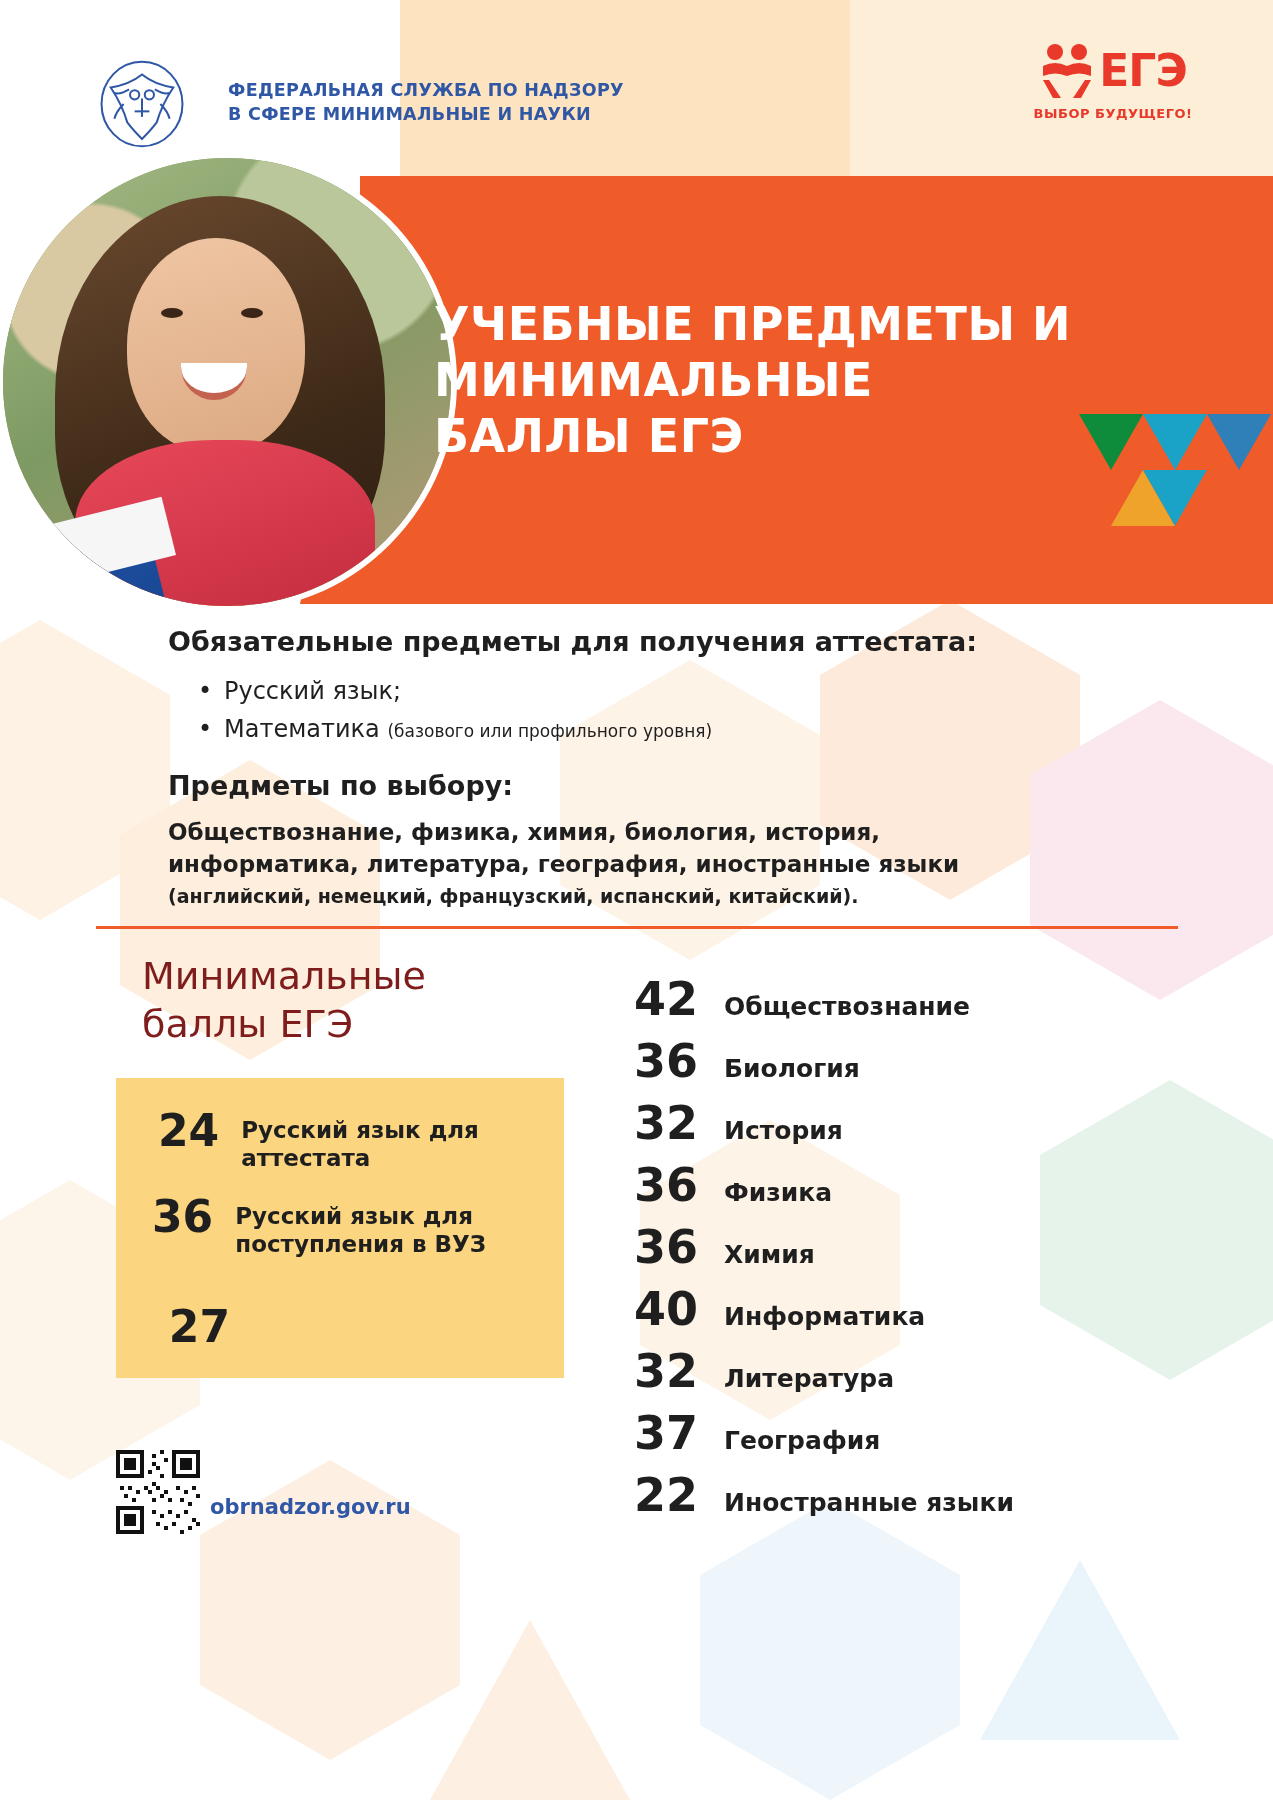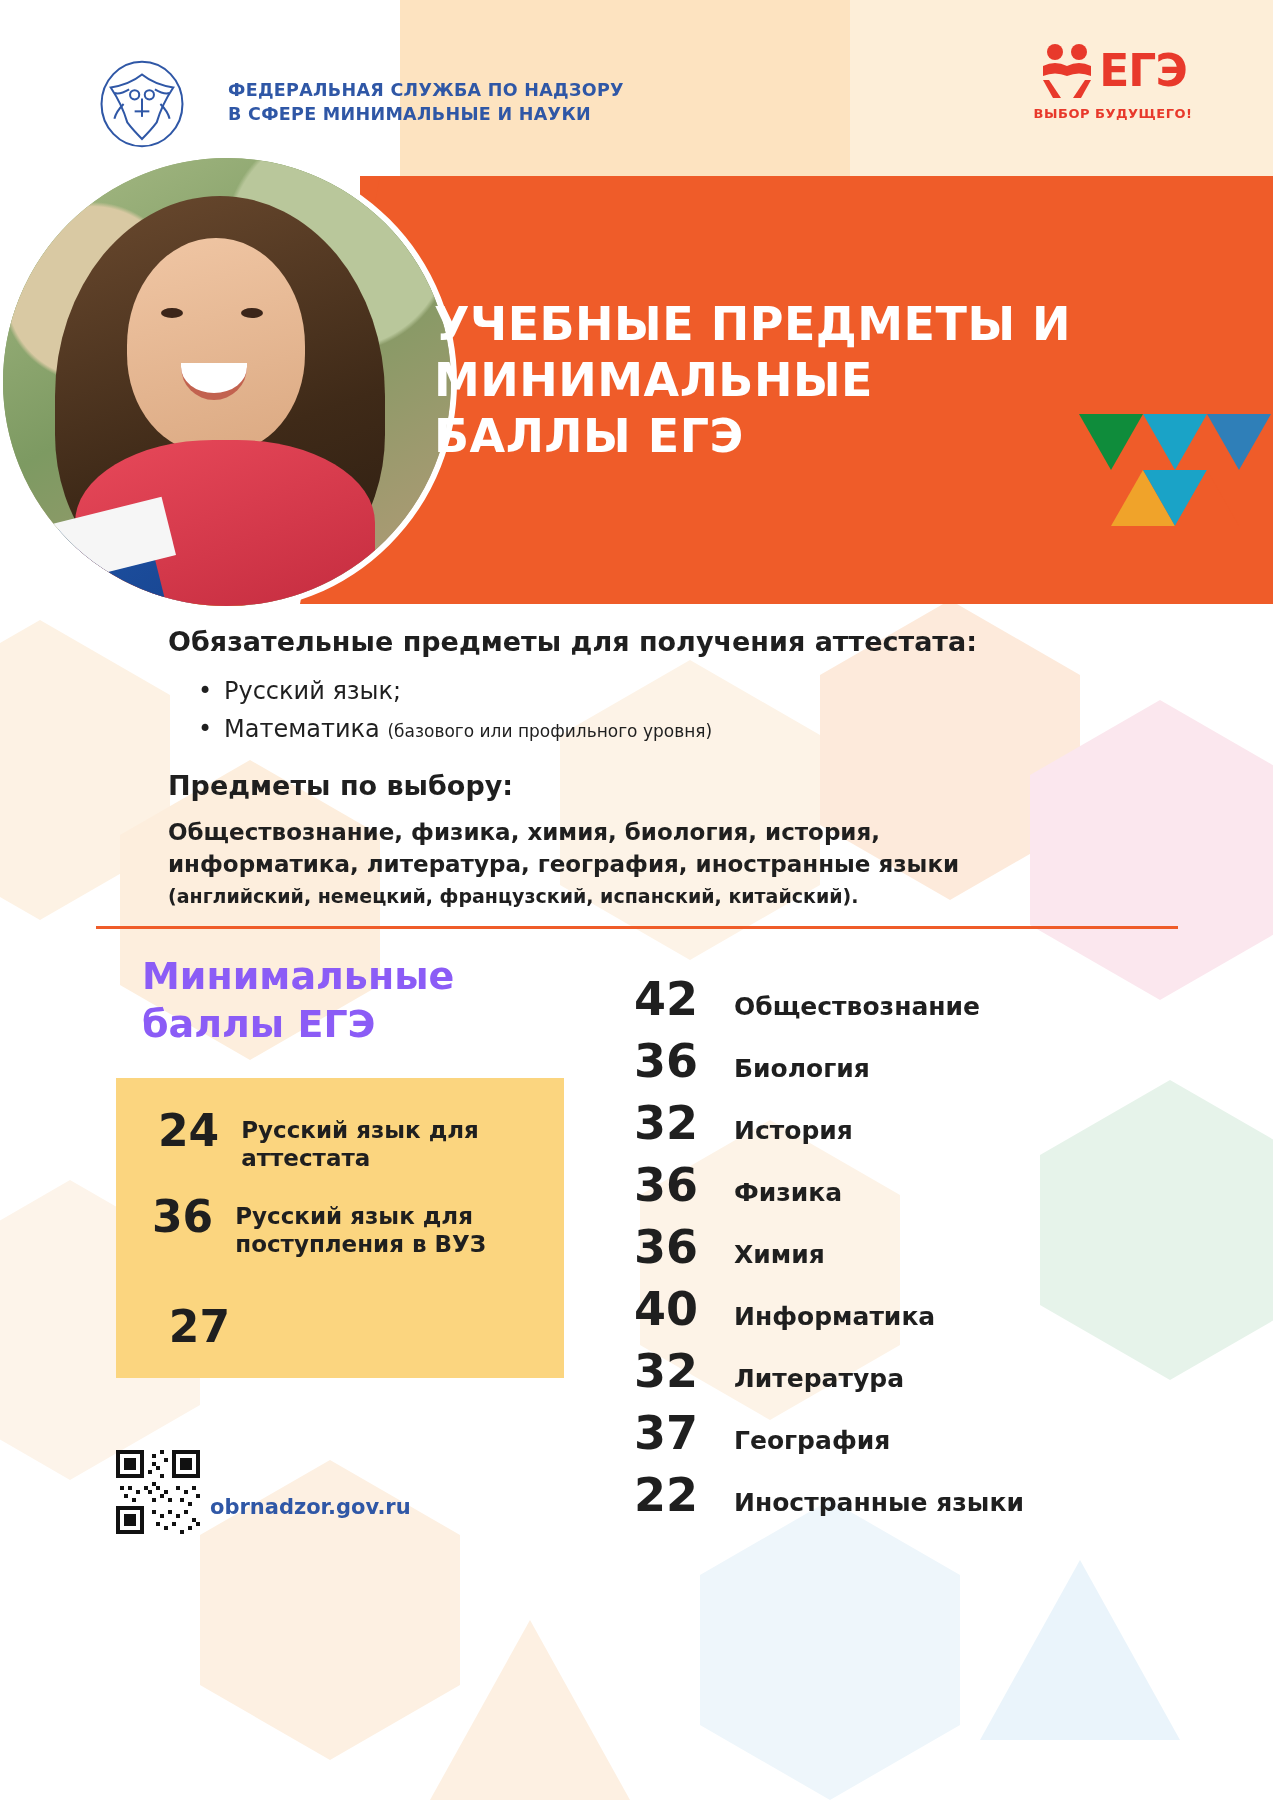--- a/index.html
+++ b/index.html
@@ -154,41 +154,41 @@
     font-size:23px;line-height:32px;font-weight:bold;color:#1f1f1f;
   }
   .choice-body .langs{font-weight:bold;font-size:19px;}
 
   .divider{
     position:absolute;left:96px;top:322px;width:1082px;height:3px;background:#ef5c29;
   }
 
   .min-title{
     position:absolute;left:142px;top:348px;width:420px;
-    font-size:38px;font-weight:bold;line-height:48px;color:#8b5cf6;
+    font-size:38px;font-weight:normal;line-height:48px;color:#7f1d1d;
   }
 
   .yellow-box{
     position:absolute;left:116px;top:474px;width:448px;height:300px;background:#fbd57f;
   }
   .yellow-box .row{
     position:absolute;display:flex;align-items:flex-start;gap:22px;
   }
   .yellow-box .num{
     font-size:44px;font-weight:bold;color:#1f1f1f;width:78px;text-align:right;line-height:46px;
   }
   .yellow-box .lbl{
     font-size:23px;font-weight:bold;color:#1f1f1f;line-height:28px;padding-top:8px;
   }
   .r1{left:36px;top:30px;}
   .r2{left:36px;top:116px;}
   .r3{left:36px;top:226px;}
 
   .score-list{position:absolute;left:612px;top:368px;width:560px;}
-  .score-row{display:flex;align-items:baseline;gap:36px;height:62px;}
+  .score-row{display:flex;align-items:baseline;gap:26px;height:62px;}
   .score-row .num{
     font-size:46px;font-weight:bold;color:#1f1f1f;width:86px;text-align:right;line-height:54px;
   }
   .score-row .lbl{
     font-size:25px;font-weight:bold;color:#1f1f1f;
   }
 
   
   .qr{
     position:absolute;left:116px;top:1450px;width:84px;height:84px;background:#ffffff;

